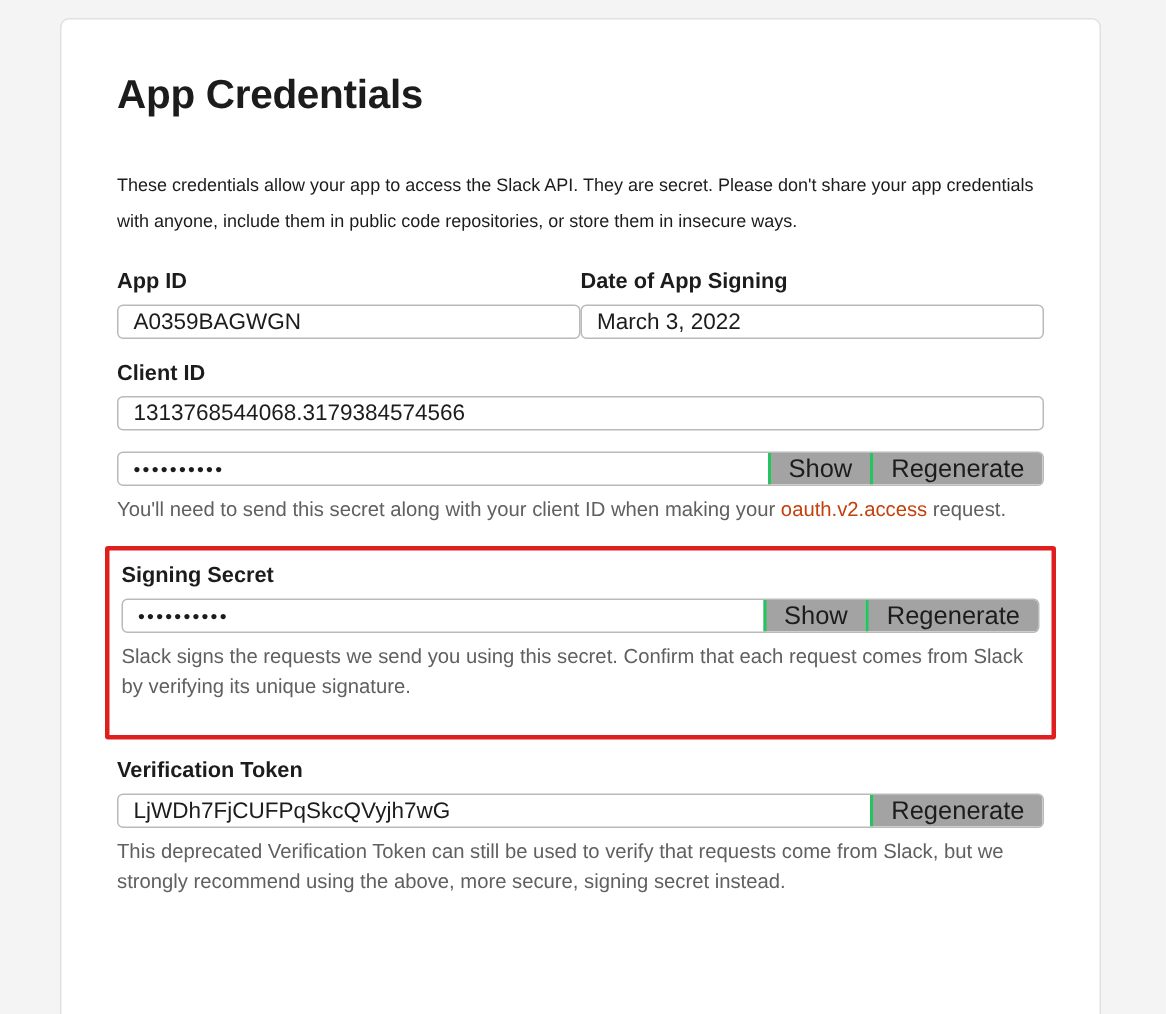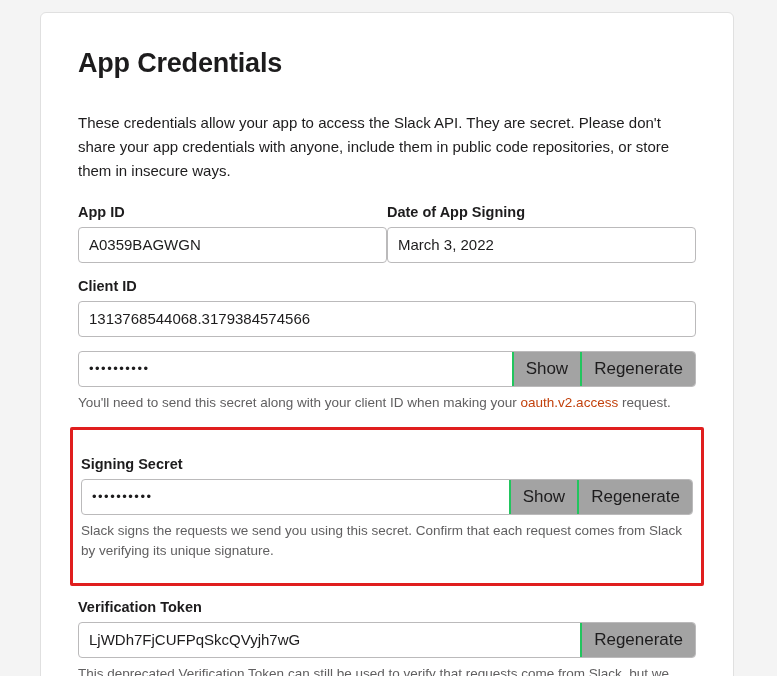--- a/index.html
+++ b/index.html
@@ -36,36 +36,36 @@
   }
   h1.title {
     font-size: 27px;
     line-height: 32px;
     font-weight: bold;
     color: #1d1c1d;
     margin: 0 0 32px 0;
     letter-spacing: -0.2px;
   }
   p.intro {
-    font-size: 15px;
+    font-size: 12px;
     line-height: 24px;
     color: #1d1c1d;
     margin: 0 0 20px 0;
   }
   .field-label {
     font-size: 14.5px;
     font-weight: bold;
     color: #1d1c1d;
     margin: 0 0 6px 0;
     line-height: 18px;
   }
   .input-box {
     box-sizing: border-box;
     width: 100%;
-    height: 36px;
+    height: 23px;
     border: 1px solid #bbbabb;
     border-radius: 4px;
     background: #ffffff;
     display: flex;
     align-items: center;
     overflow: hidden;
   }
   .input-value {
     flex: 1 1 auto;
     font-size: 15px;
@@ -107,21 +107,21 @@
     margin: 6px 0 0 0;
   }
   .helper a {
     color: #c2410c;
     text-decoration: none;
     text-align: right;
   }
   .highlight-box {
     border: 3px solid #e01e1e;
     border-radius: 2px;
-    padding: 25px 8px 6px 8px;
+    padding: 8px 8px 6px 8px;
     margin: 12px 0 12px -8px;
     width: calc(100% + 16px);
     box-sizing: border-box;
   }
   .highlight-box .field-label { margin-bottom: 6px; }
   .highlight-box .helper { margin-bottom: 16px; }
 </style>
 </head>
 <body>
 

